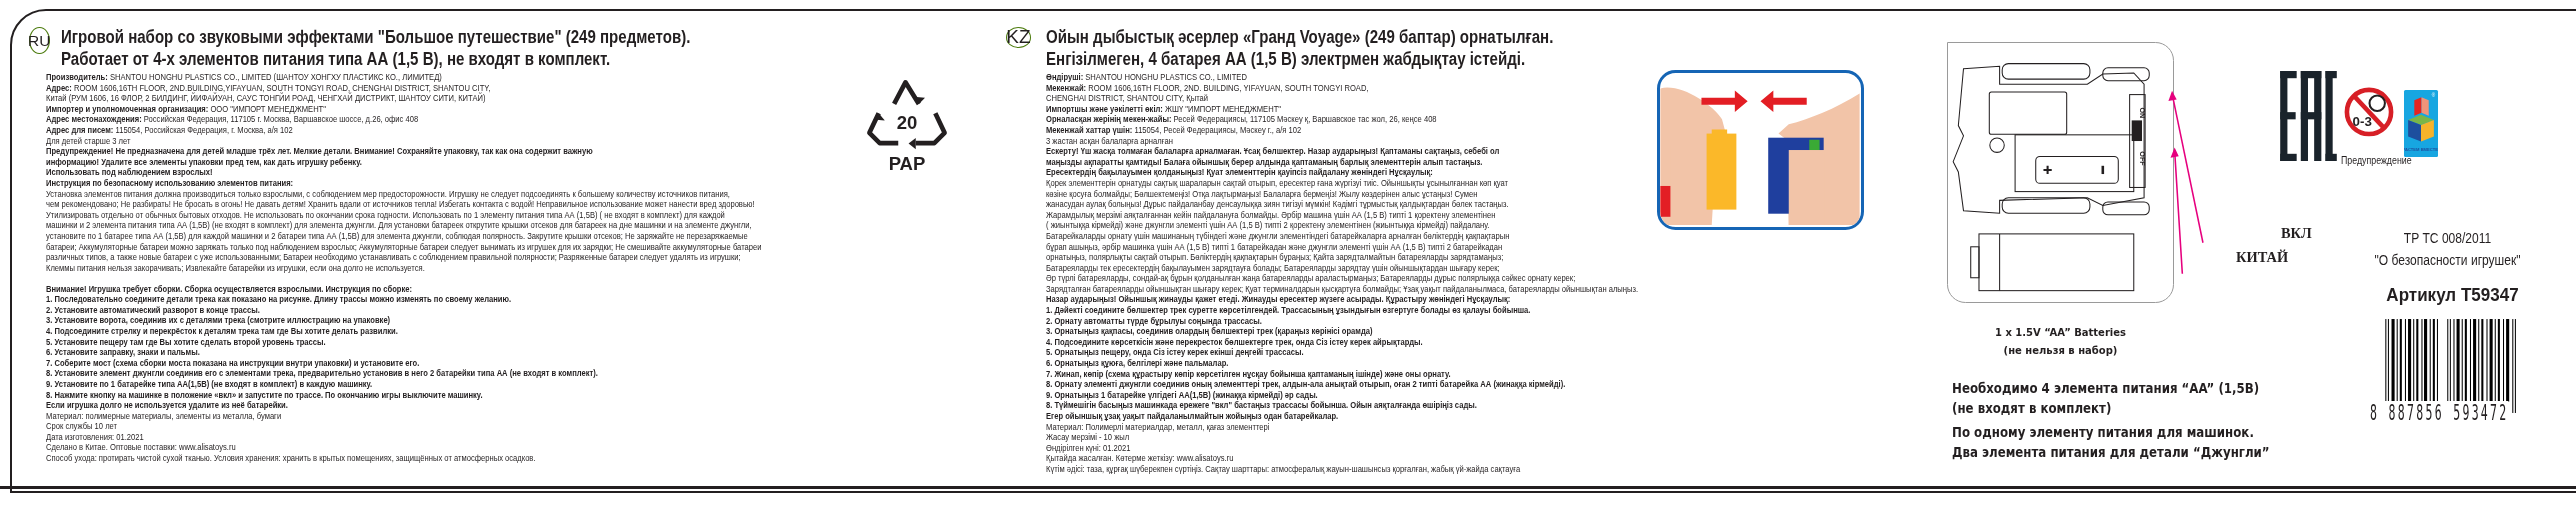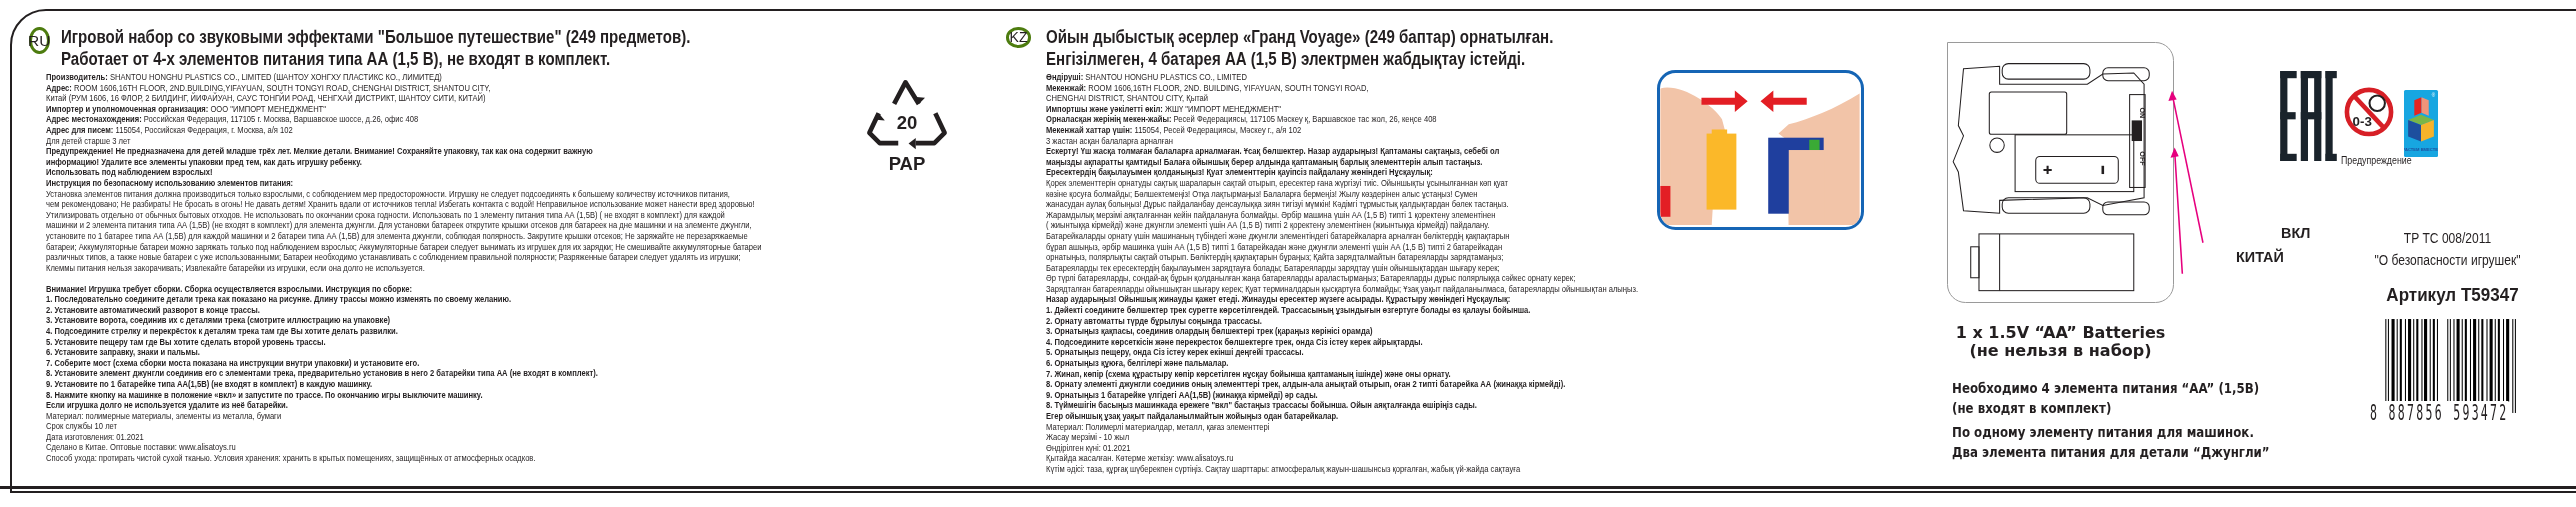--- a/index.html
+++ b/index.html
@@ -1,35 +1,35 @@
 <!DOCTYPE html>
 <html style="font-size:8.2px"><head>
 <meta charset="utf-8">
 <style>
   html, body { margin:0; padding:0; background:#ffffff; }
   body { width:2623px; height:508px; position:relative; overflow:hidden; font-family:"Liberation Sans", sans-serif; color:#231f20; }
   .frame { position:absolute; left:10.3px; top:9.3px; width:2602px; height:484px; border:2.1px solid #231f20; border-radius:36px 20.6px 31px 0; box-sizing:border-box; }
   .bottom-rule { position:absolute; left:0; top:486px; width:2623px; height:3.1px; background:#231f20; }
 
-  .lang-badge { position:absolute; border:3px solid #4d7c0f; border-radius:50%; font-size:17.5px; display:flex; align-items:center; justify-content:center; box-sizing:border-box; }
+  .lang-badge { position:absolute; border:1px solid #4d7c0f; border-radius:50%; font-size:17.5px; display:flex; align-items:center; justify-content:center; box-sizing:border-box; }
   .headline { position:absolute; font-weight:bold; font-size:17.5px; line-height:21.6px; transform:scaleX(0.86); transform-origin:left top; white-space:nowrap; }
   .col { position:absolute; font-size:9.5px; line-height:10.6px; transform:scaleX(0.8); transform-origin:left top; }
   .col p { margin:0; white-space:nowrap; }
   .b { font-weight:bold; }
   .gap { height:10.3px; }
 
   .recycle { position:absolute; left:858px; top:72px; width:98px; height:103px; }
 
   .photo-frame { position:absolute; left:1657px; top:70px; width:207px; height:160px; border:3.6px solid #1565b5; border-radius:18.5px; overflow:hidden; background:#fff; box-sizing:border-box; }
 
   .battery-panel { position:absolute; left:1947px; top:42px; width:227px; height:261px; border:1px solid #9a9a9a; border-radius:0 18.5px 18.5px 18.5px; box-sizing:border-box; background:#fff; }
-  .batt-caption { position:absolute; left:1947px; top:324px; width:227px; text-align:center; font-weight:bold; font-size:16px; line-height:17.5px; font-family:"DejaVu Sans", sans-serif; }
+  .batt-caption { position:absolute; left:1947px; top:324px; width:227px; text-align:center; font-weight:bold; font-size:10px; line-height:17.5px; font-family:"DejaVu Sans", sans-serif; }
   .note-bold { position:absolute; left:1952px; font-weight:bold; font-size:14.4px; line-height:19.6px; transform:scaleX(0.82); transform-origin:left top; white-space:nowrap; font-family:"DejaVu Sans", sans-serif; }
 
-  .vkl { position:absolute; font-weight:bold; font-size:14.4px; font-family:Liberation Sans, sans-serif; }
+  .vkl { position:absolute; font-weight:bold; font-size:14.4px; font-family:Liberation Serif, serif; }
 
   .eac { position:absolute; left:2280px; top:71px; width:57px; height:90px; }
   .age-warning { position:absolute; left:2343px; top:75px; width:52px; height:76px; }
   .age-label { position:absolute; left:2341px; top:154px; font-size:11.3px; transform:scaleX(0.78); transform-origin:left top; white-space:nowrap; }
   .brand-logo { position:absolute; left:2404px; top:90px; width:34px; height:67px; background:#17a6e1; border-radius:1.5px; }
 
   .tr-ts { position:absolute; left:2360px; top:228px; width:175px; text-align:center; font-size:14px; line-height:21.6px; transform:scaleX(0.86); transform-origin:center top; }
   .article { position:absolute; left:2360px; top:284px; width:185px; text-align:center; font-size:18.5px; font-weight:bold; transform:scaleX(0.92); transform-origin:center top; }
   .barcode { position:absolute; left:2375px; top:319px; width:160px; height:94px; }
   .barcode-num { position:absolute; left:2370px; top:401px; font-size:20.6px; letter-spacing:4.1px; transform:scaleX(0.56); transform-origin:left top; white-space:nowrap; font-family:"DejaVu Sans Mono", monospace; background:#fff; }
@@ -94,21 +94,21 @@
     <path d="M40 80 L22 118 L42 138 L78 138"></path>
     <path d="M150 80 L168 118 L148 138 L112 138"></path>
   </g>
   <polygon points="118,62 108,48 130,50" fill="#231f20"></polygon>
   <polygon points="40,80 30,92 52,94" fill="#231f20"></polygon>
   <polygon points="112,128 112,150 98,139" fill="#231f20"></polygon>
   <text x="95" y="110" text-anchor="middle" font-size="36" font-weight="bold" font-family="Liberation Sans, sans-serif" fill="#231f20">20</text>
   <text x="95" y="190" text-anchor="middle" font-size="36" font-weight="bold" font-family="Liberation Sans, sans-serif" fill="#231f20">PAP</text>
 </svg>
 
-<div class="lang-badge" style="left:1006px;top:27px;width:25px;height:20.6px;font-size:14px;">
+<div class="lang-badge" style="left:1006px;top:27px;width:25px;height:20.6px;font-size:19px;">
     <span>KZ</span>
   </div>
 <div class="headline" style="left:1046px;top:27px;">
   <div>Ойын дыбыстық әсерлер «Гранд Voyage» (249 баптар) орнатылған.</div>
   <div>Енгізілмеген, 4 батарея АА  (1,5 В) электрмен жабдықтау істейді.</div>
 </div>
 
 <div class="col" style="left:1046px;top:72px;">
   <p><span class="b">Өндіруші:</span> <span>SHANTOU HONGHU PLASTICS CO., LIMITED</span></p>
   <p><span class="b">Мекенжай:</span> <span>ROOM 1606,16TH FLOOR, 2ND. BUILDING, YIFAYUAN, SOUTH TONGYI ROAD,</span></p>

